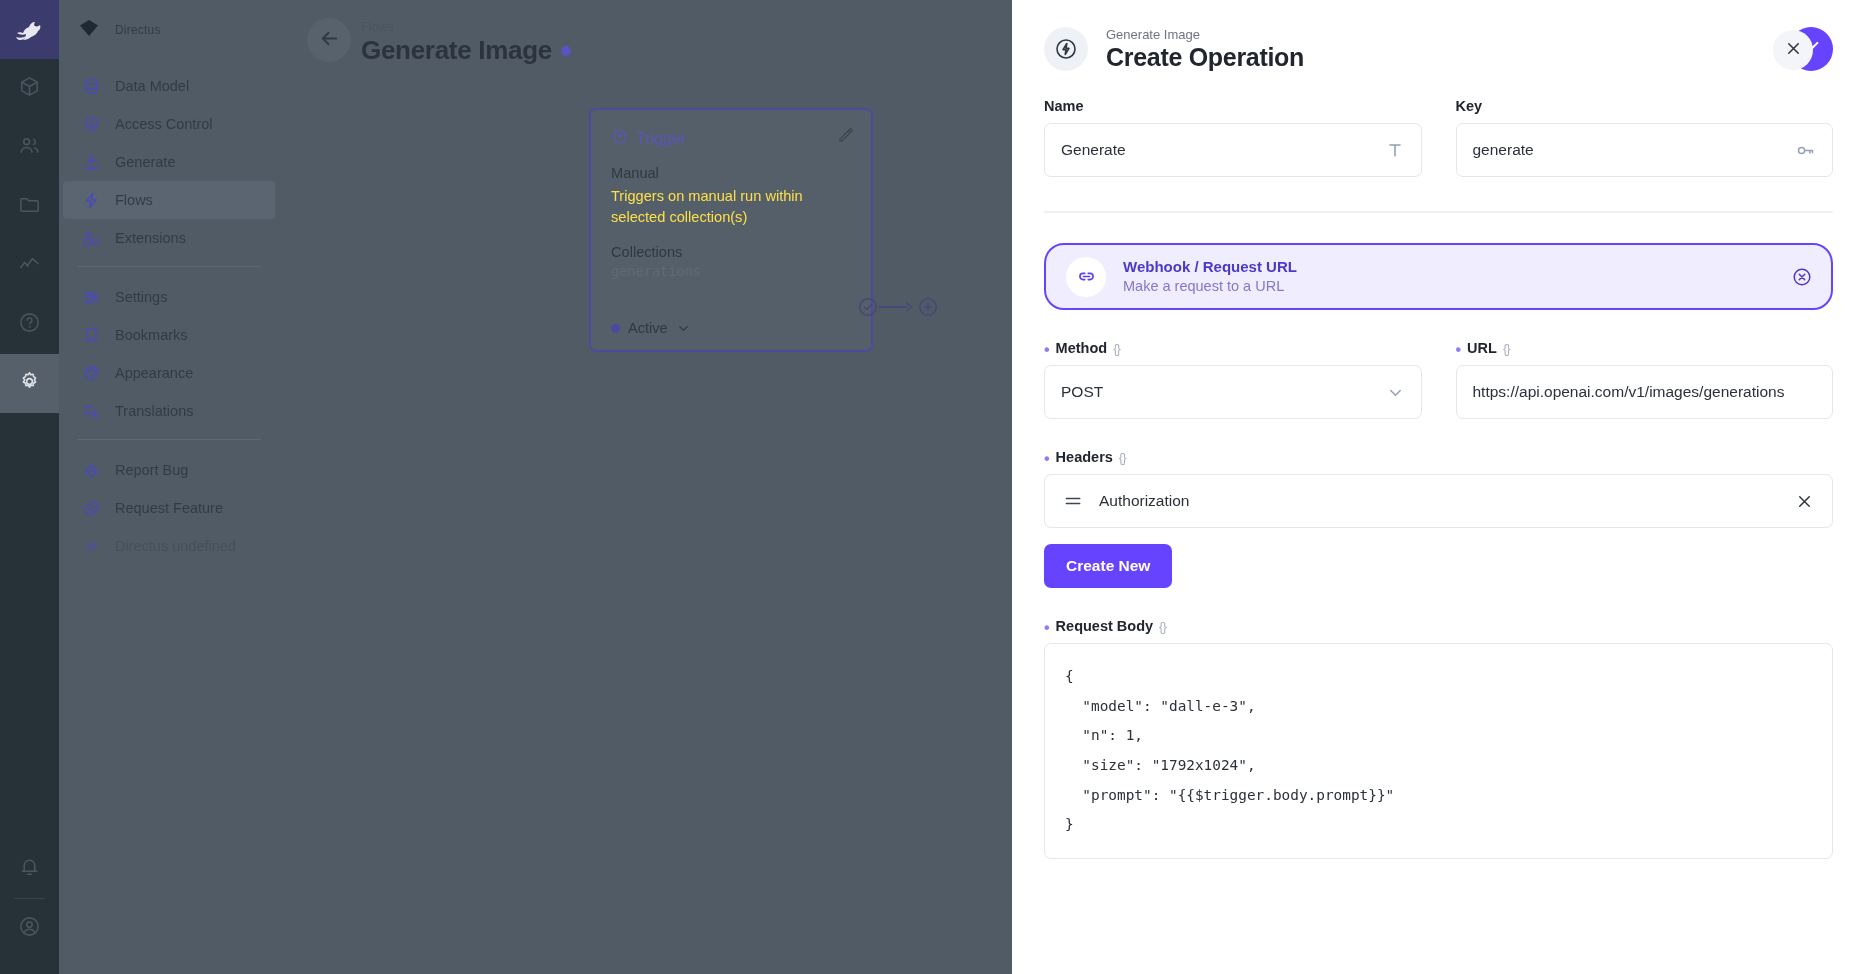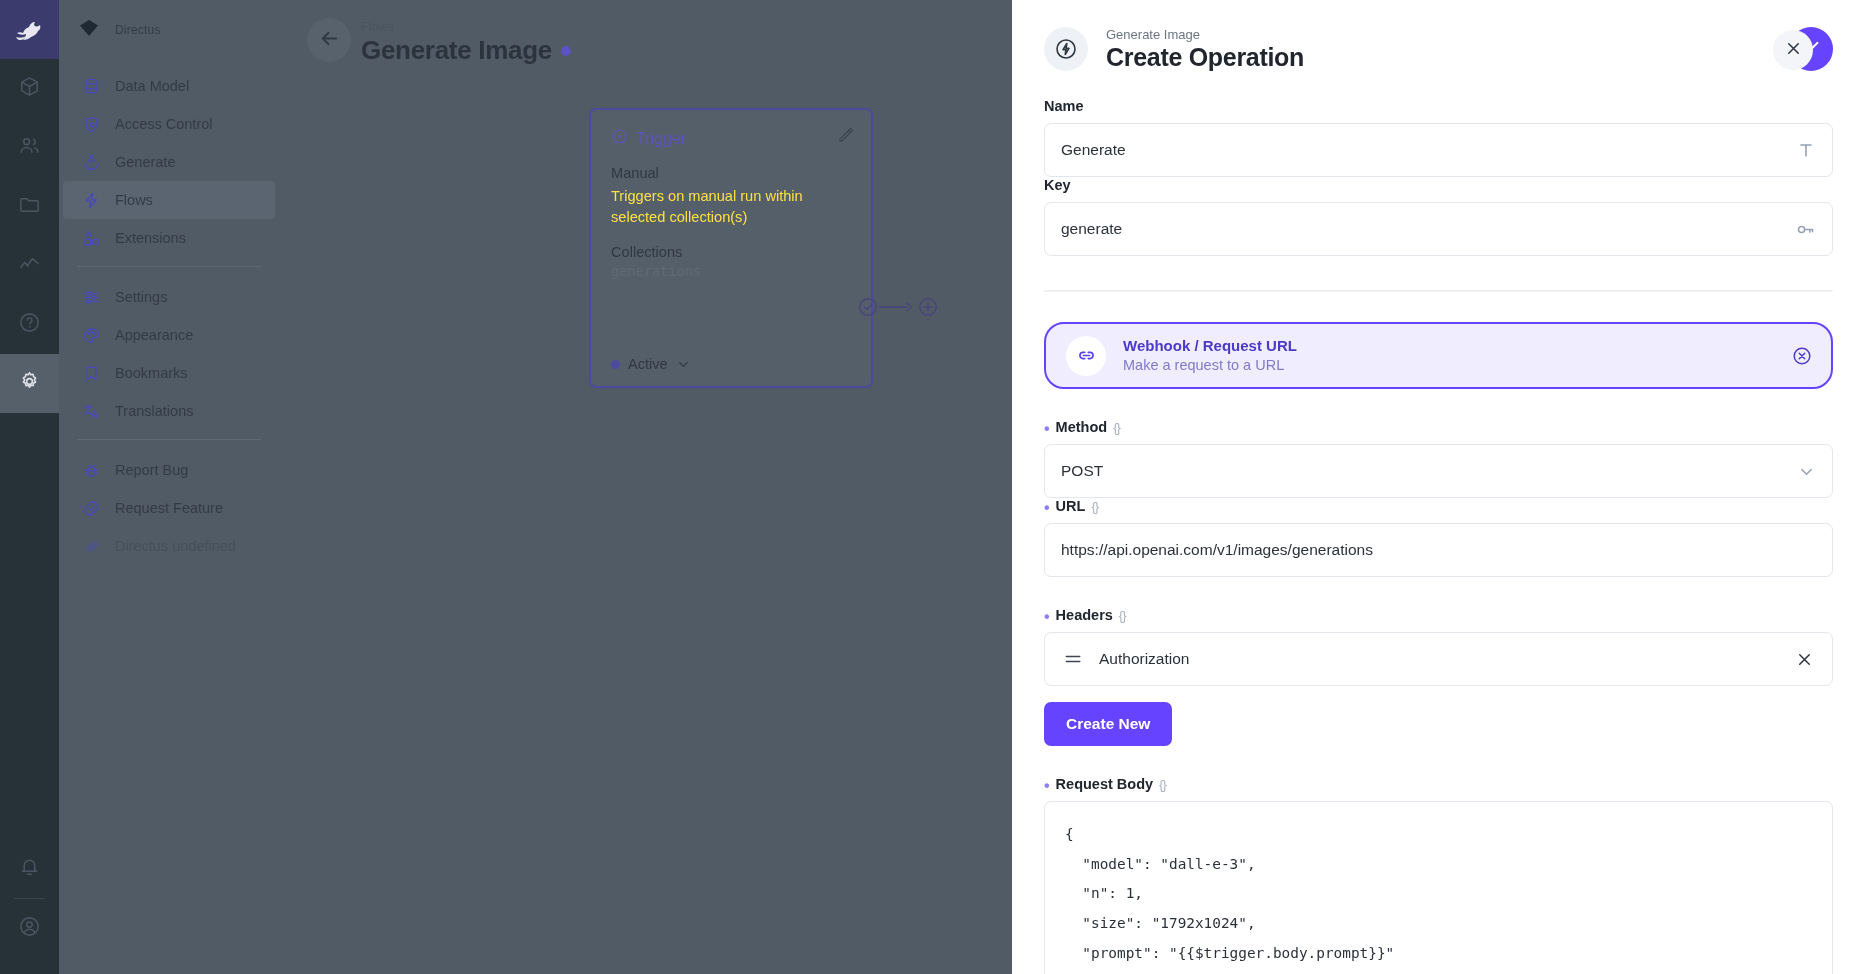--- a/index.html
+++ b/index.html
@@ -70,21 +70,21 @@
     color: #313a44; background: rgba(255,255,255,0.045);
   }
   .title-wrap { padding-top: 2px; }
   .breadcrumb { font-size: 12.5px; color: #4b5560; margin-bottom: 1px; }
   .flow-title { font-size: 26px; font-weight: 700; color: #2b333d; letter-spacing: -.3px; display:flex; align-items:center; gap:9px;}
   .title-dot { width: 10px; height: 10px; border-radius: 50%; background: #5b52c4; display: inline-block; }
 
   
   .node {
     position: absolute; left: 310px; top: 108px;
-    width: 284px; height: 280px;
+    width: 284px; height: 244px;
     border: 2px solid #4c4a9e;
     border-radius: 7px;
     background: rgba(255,255,255,0.028);
     padding: 18px 20px;
   }
   .node-type { display: flex; align-items: center; gap: 8px; color: #5b55b5; font-size: 16px; font-weight: 500; margin-bottom: 14px;}
   .node-edit { position: absolute; right: 16px; top: 16px; color: #3b4450; }
   .node-label { font-size: 14.6px; color: #2f3841; line-height: 1.45; }
   .node-sub { font-size: 14.6px; color: #fde047; line-height: 1.45; margin-top: 2px;}
   .node-group-title { font-size: 14.6px; color: #2f3841; margin-top: 16px; }
@@ -124,21 +124,21 @@
   }
   .op-breadcrumb { font-size: 13px; color: #6b7582; margin-bottom: 1px;}
   .op-title { font-size: 25px; font-weight: 700; color: #21262e; letter-spacing: -.3px;}
   .save-btn {
     position: absolute; right: 32px; top: 27px;
     width: 44px; height: 44px; border-radius: 50%; background: #6644ff;
     display: flex; align-items: center; justify-content: center; color: #fff;
   }
 
   .drawer-body { padding: 0 32px 40px 32px; }
-  .field-grid { display: grid; grid-template-columns: 1fr; gap: 0 34px; }
+  .field-grid { display: grid; grid-template-columns: 1fr 1fr; gap: 0 34px; }
   .field-label {
     font-size: 14.5px; font-weight: 700; color: #21262e; margin-bottom: 9px;
     display: flex; align-items: center; gap: 6px;
   }
   .req-dot { color: #8b7dfb; font-size: 16px; line-height: 0; position: relative; top: 2px;}
   .braces { color: #aab2bf; font-size: 13px; font-weight: 400; letter-spacing: -1px;}
   .input {
     height: 54px; border: 1px solid #e3e6ec; border-radius: 7px;
     display: flex; align-items: center; padding: 0 16px;
     font-size: 15.5px; color: #2b313a; background: #fff;
@@ -340,36 +340,36 @@
             <path d="M4 7h16M4 12h16M4 17h16"></path>
               <circle cx="9" cy="7" r="2" fill="#515b66"></circle>
               <circle cx="15" cy="12" r="2" fill="#515b66"></circle>
               <circle cx="8" cy="17" r="2" fill="#515b66"></circle>
           </svg>
         </span>
         <span>Settings</span>
       </div>
       <div class="nav-item">
         <span class="nav-icon">
+          <svg width="19" height="19" viewBox="0 0 24 24" fill="none" stroke="currentColor" stroke-width="1.8" stroke-linejoin="round">
+            <path d="M6.5 4h11v16l-5.5-4.5L6.5 20V4z"></path>
+          </svg>
+        </span>
+        <span>Bookmarks</span>
+      </div>
+      <div class="nav-item">
+        <span class="nav-icon">
           <svg width="19" height="19" viewBox="0 0 24 24" fill="none" stroke="currentColor" stroke-width="1.8">
             <path d="M12 3.5a8.5 8.5 0 000 17c1.3 0 2-.8 2-1.8 0-1.3-1-1.6-1-2.7 0-.8.7-1.5 1.6-1.5h1.6A4.3 4.3 0 0020.5 10c0-3.6-3.8-6.5-8.5-6.5z"></path>
             <circle cx="8" cy="9.5" r="1.1" fill="currentColor"></circle>
               <circle cx="12" cy="7.5" r="1.1" fill="currentColor"></circle>
               <circle cx="15.8" cy="9.6" r="1.1" fill="currentColor"></circle>
           </svg>
         </span>
         <span>Appearance</span>
-      </div>
-      <div class="nav-item">
-        <span class="nav-icon">
-          <svg width="19" height="19" viewBox="0 0 24 24" fill="none" stroke="currentColor" stroke-width="1.8" stroke-linejoin="round">
-            <path d="M6.5 4h11v16l-5.5-4.5L6.5 20V4z"></path>
-          </svg>
-        </span>
-        <span>Bookmarks</span>
       </div>
       <div class="nav-item">
         <span class="nav-icon">
           <svg width="19" height="19" viewBox="0 0 24 24" fill="none" stroke="currentColor" stroke-width="1.7" stroke-linecap="round">
             <path d="M3.5 6h9M8 4v2c0 4.5-2.2 8-4.5 9.5M6 10c1 2.8 3 5 5.5 6"></path>
             <path d="M12.5 20l3.6-9 3.6 9M14 17.2h4.6"></path>
           </svg>
         </span>
         <span>Translations</span>
       </div>

